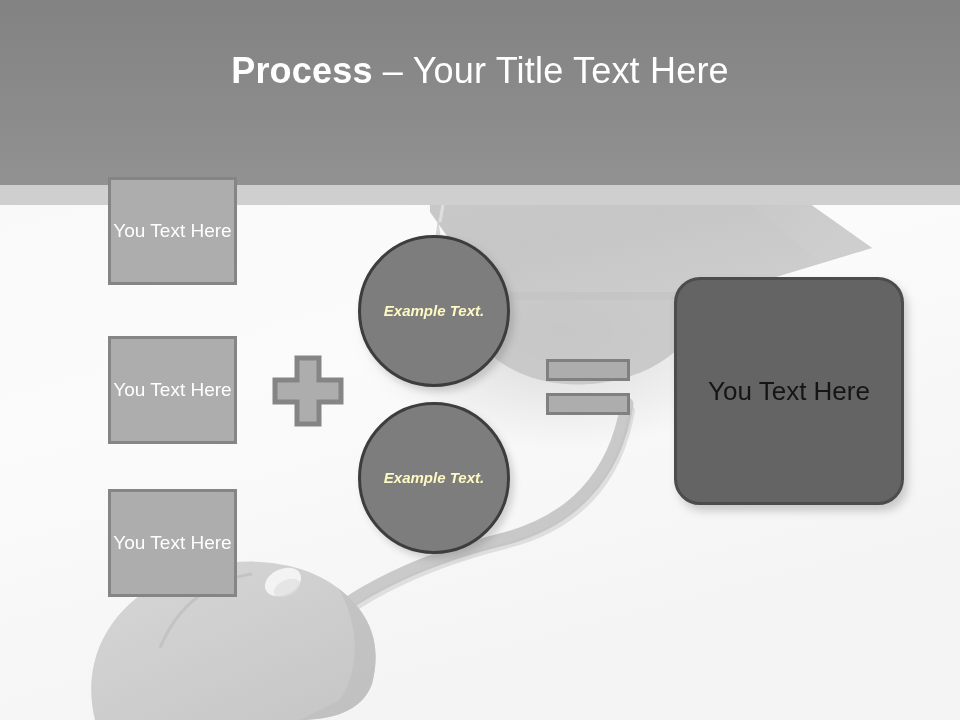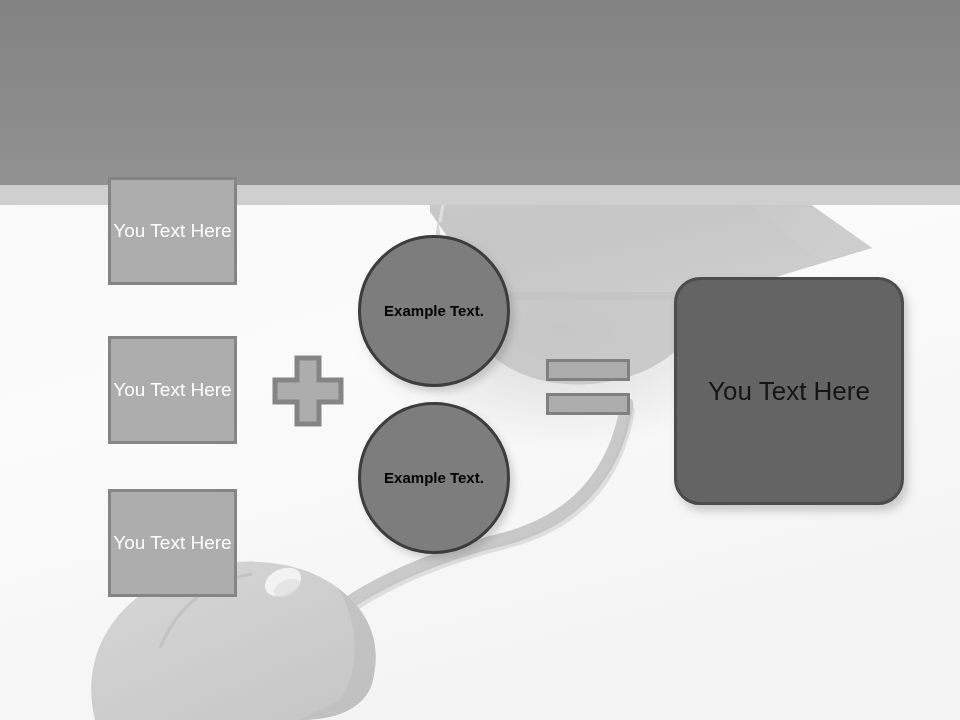--- a/index.html
+++ b/index.html
@@ -120,23 +120,24 @@
     background: #7d7d7d;
     border: 3px solid #3d3d3d;
     box-sizing: border-box;
     display: flex;
     align-items: center;
     justify-content: center;
     z-index: 20;
     box-shadow: 4px 5px 7px rgba(90,90,90,0.25);
   }
   .circle-node .cn-text {
-    color: #000000;
+    color: #fef9c3;
     font-size: 15px;
     font-weight: 700;
+    font-style: italic;
     line-height: 1.5;
     text-align: center;
   }
   #circle-1 { left: 358px; top: 235px; }
   #circle-2 { left: 358px; top: 402px; }
 
   
   .equals-sign {
     position: absolute;
     left: 546px;
@@ -244,20 +245,23 @@
              L340,700 C360,670 360,625 338,588 Z" fill="#bcbcbc" opacity="0.55"></path>
   </svg>
 
   <div class="header-accent-wrap">
     <div class="header-accent2"></div>
   </div>
   <div class="header-band">
     <div class="header-fill"></div>
   </div>
 
+  <div class="slide-title">
+    <span class="t-strong">Process</span><span> – Your Title Text Here</span>
+  </div>
 
   <div id="left-box-1" class="left-box">
     <div class="lb-text">You Text Here</div>
   </div>
   <div id="left-box-2" class="left-box">
     <div class="lb-text">You Text Here</div>
   </div>
   <div id="left-box-3" class="left-box">
     <div class="lb-text">You Text Here</div>
   </div>

